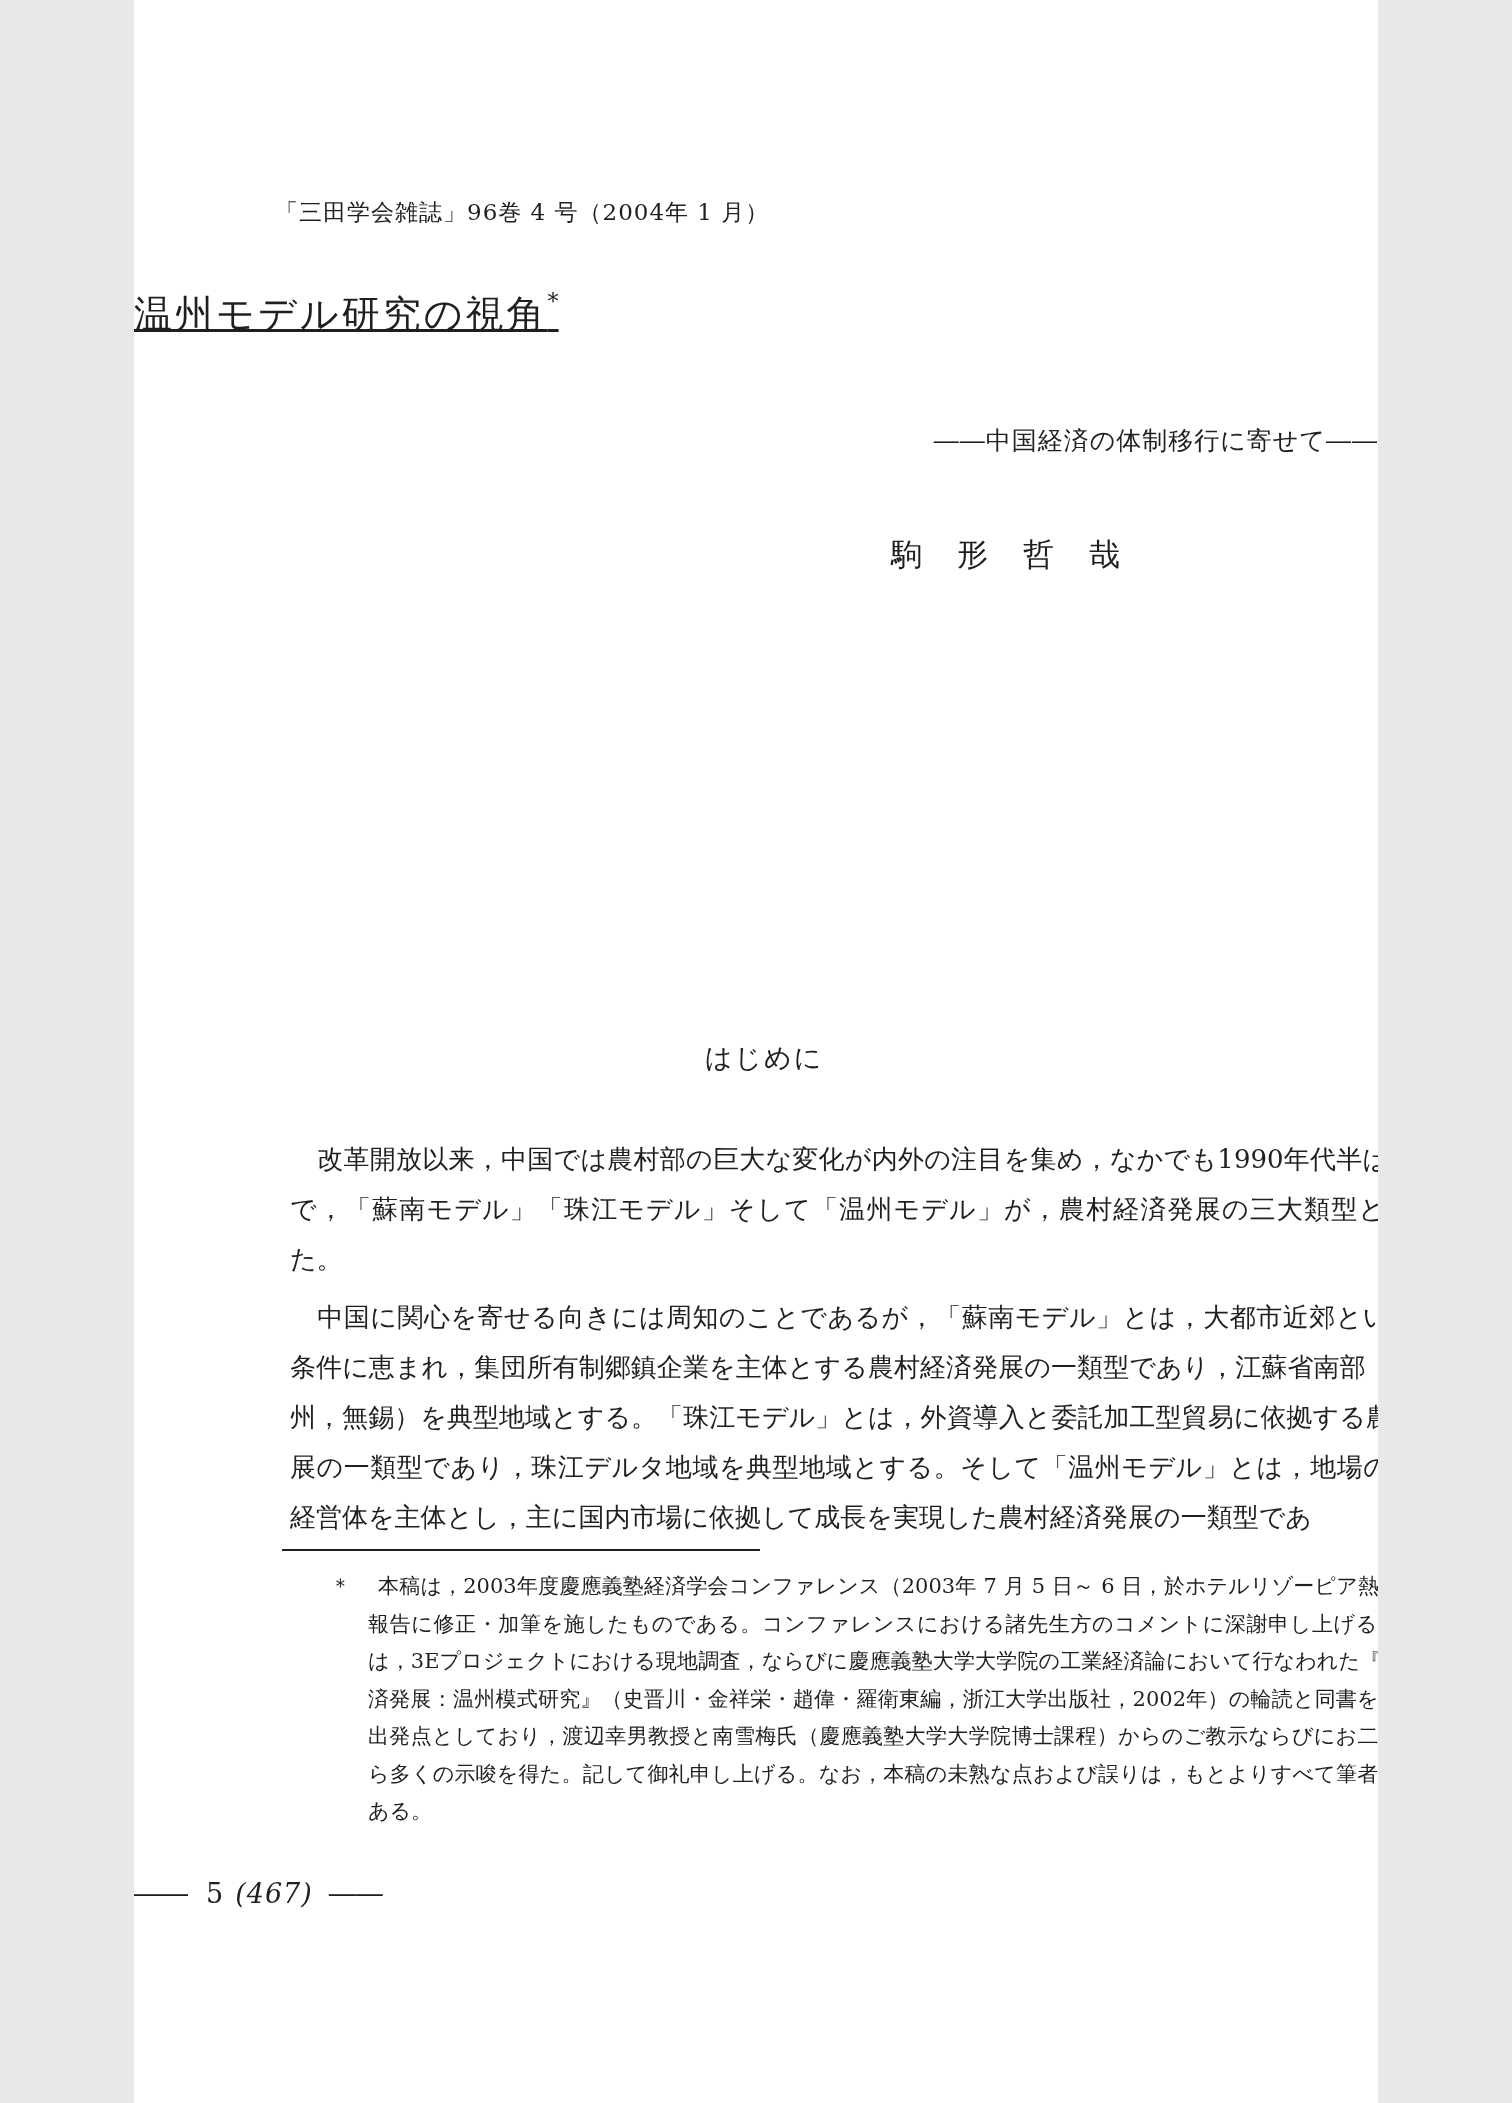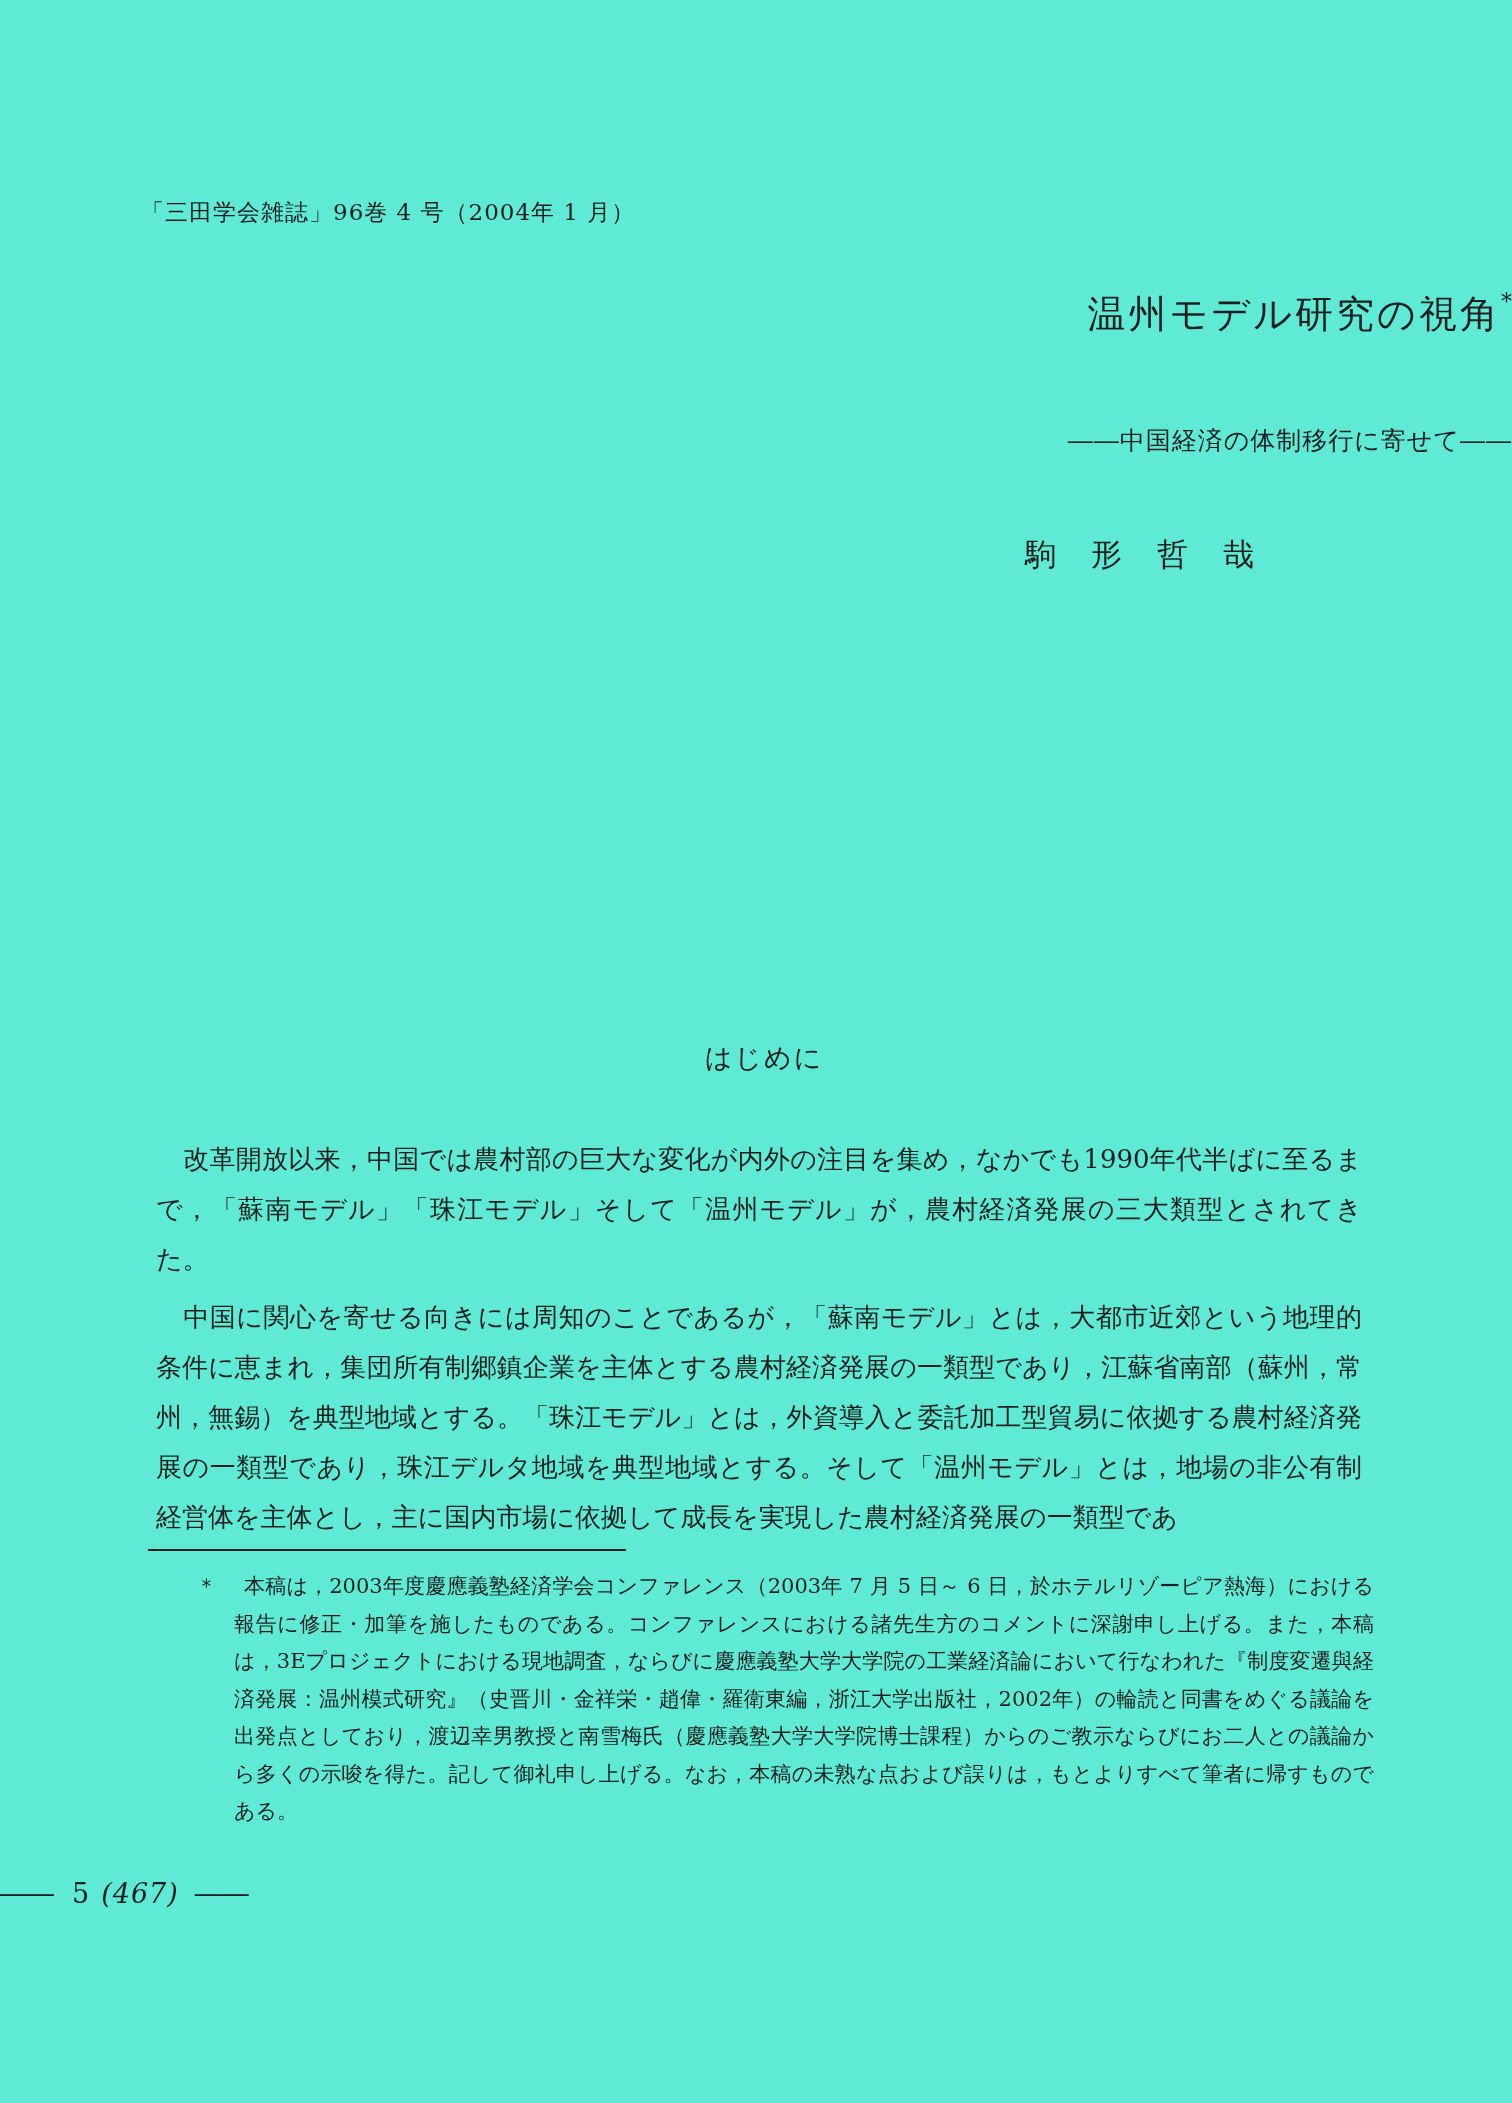--- a/index.html
+++ b/index.html
@@ -2,48 +2,49 @@
 <html><head>
 <meta charset="utf-8">
 <style>
   html, body {
     margin: 0;
     padding: 0;
     background: #e8e8e8;
   }
   .page {
     position: relative;
-    width: 1512px;
+    width: 1244px;
     height: 2103px;
     margin: 0 auto;
-    background: #5eead4;
+    background: #ffffff;
     color: #1f1f1f;
     font-family: "DejaVu Serif", "Liberation Serif", serif;
     overflow: hidden;
   }
 
   .journal-line {
     position: absolute;
     left: 141px;
     top: 197px;
     font-size: 23px;
     letter-spacing: 1px;
     white-space: nowrap;
   }
 
   .title {
     position: absolute;
     left: 0;
     top: 289px;
     width: 100%;
-    text-align: right;
+    text-align: left;
     font-size: 38px;
     font-weight: normal;
     letter-spacing: 3px;
     margin: 0;
+    text-decoration: underline;
   }
   .title .note-mark {
     font-size: 22px;
     vertical-align: 18px;
     letter-spacing: 0;
   }
 
   .subtitle {
     position: absolute;
     left: 0;

